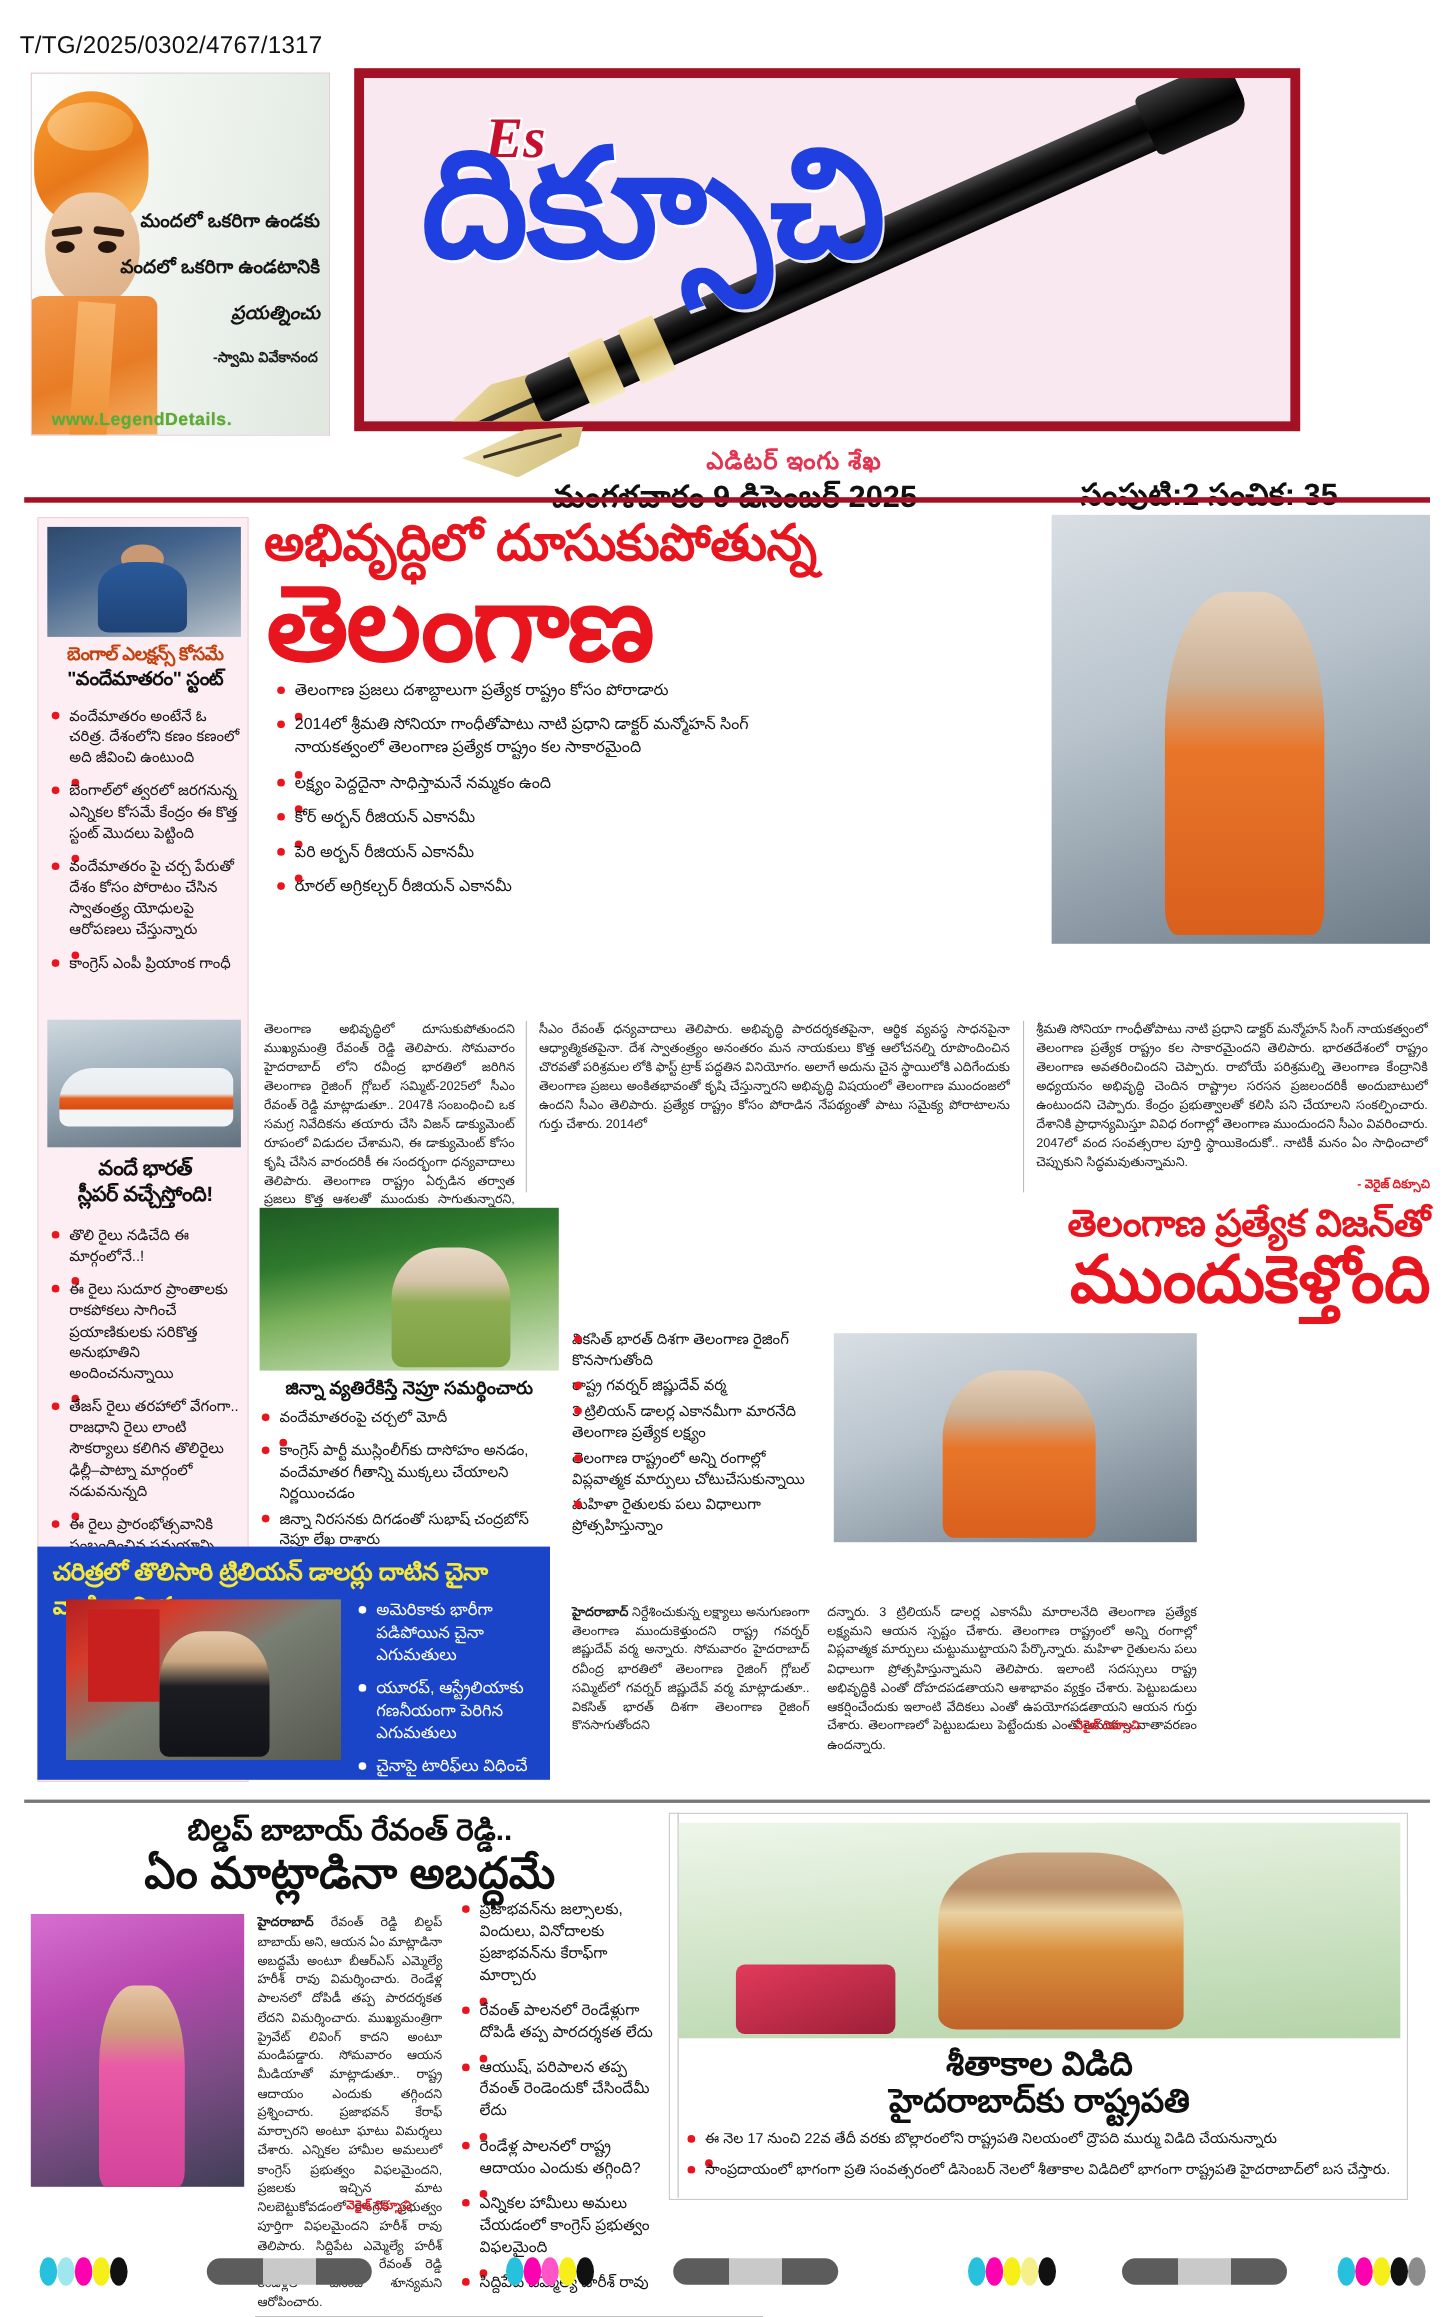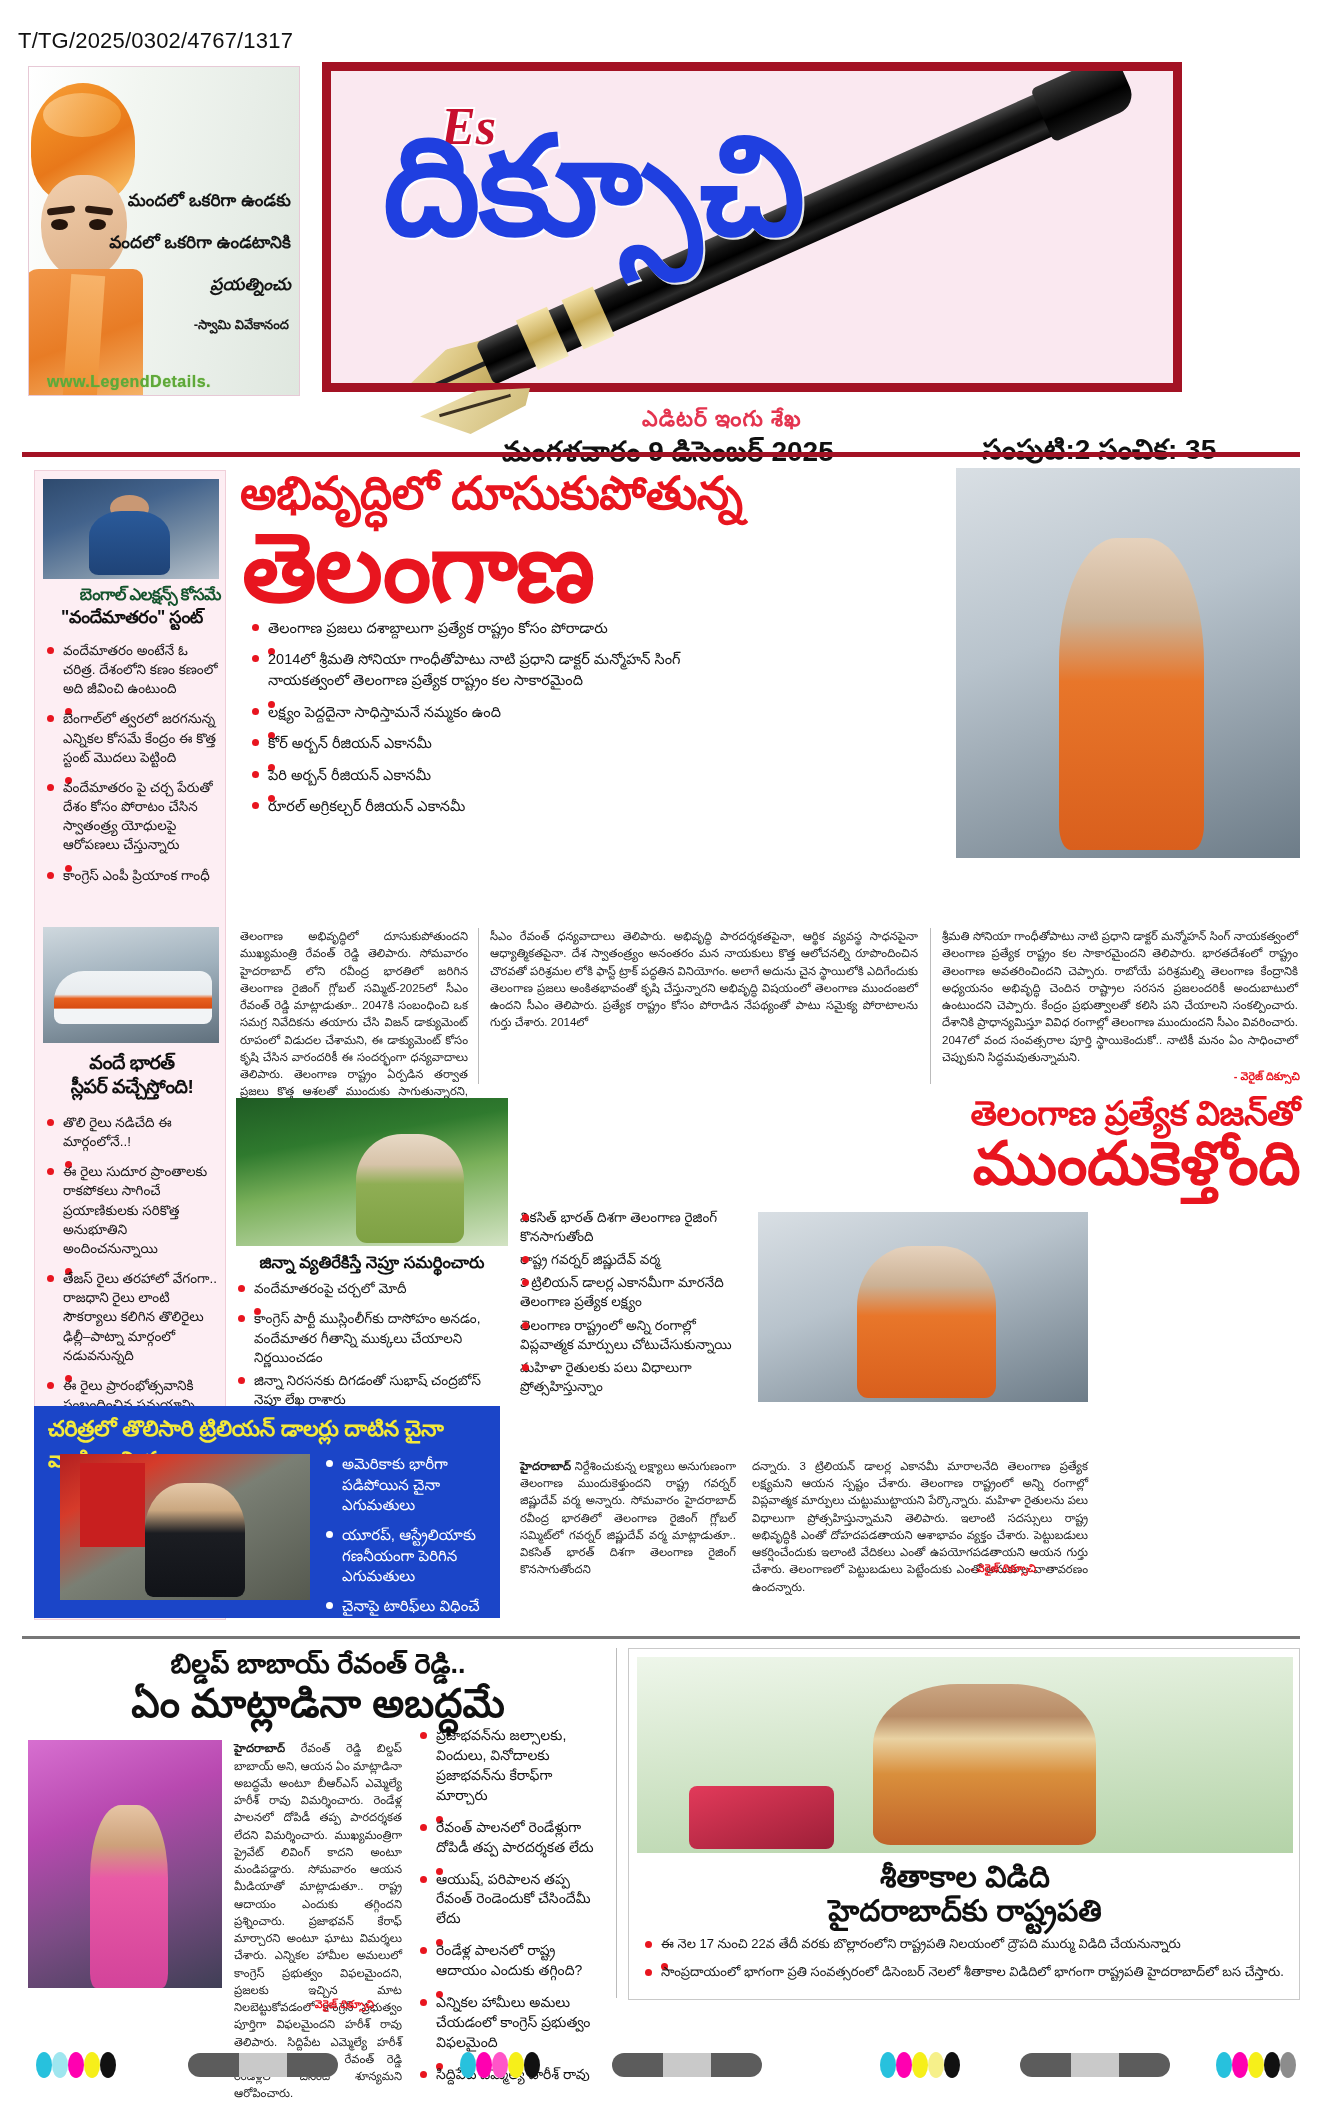--- a/index.html
+++ b/index.html
@@ -178,21 +178,21 @@
     <div class="feather"></div>
     <div class="editor">ఎడిటర్ ఇంగు శేఖ</div>
     <div class="dateline">మంగళవారం 9 డిసెంబర్ 2025</div>
     <div class="volume">సంపుటి:2 సంచిక: 35</div>
   </div>
 
   <div class="hr-red" style="top:452px;"></div>
 
   <div class="col pinkbox" style="left:34px;top:470px;width:192px;height:1150px;">
     <div class="photo ph-parl" style="position:absolute;left:8px;top:8px;width:176px;height:100px;"></div>
-    <div class="hl" style="position:absolute;left:8px;top:116px;width:178px;font-size:16.5px;color:#14532d;text-align:right;font-family:Liberation Serif, serif;">బెంగాల్ ఎలక్షన్స్ కోసమే</div>
+    <div class="hl" style="position:absolute;left:8px;top:116px;width:178px;font-size:16.5px;color:#c2410c;text-align:center;">బెంగాల్ ఎలక్షన్స్ కోసమే</div>
     <div class="hl" style="position:absolute;left:8px;top:138px;width:178px;font-size:17.5px;color:#111;text-align:center;">"వందేమాతరం" స్టంట్</div>
     <ul class="bullets" style="position:absolute;left:10px;top:170px;width:174px;">
       <li>వందేమాతరం అంటేనే ఓ చరిత్ర. దేశంలోని కణం కణంలో అది జీవించి ఉంటుంది</li>
       <li class="sep" style="height:1px;padding:0;margin:2px 0 6px 18px;width:86px;"></li>
       <li>బెంగాల్‌లో త్వరలో జరగనున్న ఎన్నికల కోసమే కేంద్రం ఈ కొత్త స్టంట్ మొదలు పెట్టింది</li>
       <li class="sep" style="height:1px;padding:0;margin:2px 0 6px 18px;width:120px;"></li>
       <li>వందేమాతరం పై చర్చ పేరుతో దేశం కోసం పోరాటం చేసిన స్వాతంత్ర్య యోధులపై ఆరోపణలు చేస్తున్నారు</li>
       <li class="sep" style="height:1px;padding:0;margin:2px 0 6px 18px;width:120px;"></li>
       <li>కాంగ్రెస్ ఎంపీ ప్రియాంక గాంధీ</li>
     </ul>
@@ -311,21 +311,21 @@
         <li class="sep" style="height:1px;padding:0;margin:2px 0 7px 16px;width:110px;"></li>
         <li style="font-size:14px;">ఎన్నికల హామీలు అమలు చేయడంలో కాంగ్రెస్ ప్రభుత్వం విఫలమైంది</li>
         <li class="sep" style="height:1px;padding:0;margin:2px 0 7px 16px;width:110px;"></li>
         <li style="font-size:14px;">సిద్దిపేట ఎమ్మెల్యే హరీశ్ రావు</li>
       </ul>
     </div>
   </div>
 
   <div class="vline" style="left:616px;top:1648px;height:350px;"></div>
 
-  <div class="col" style="left:628px;top:1648px;width:672px;border:1px solid #c9c9c9;height:352px;">
+  <div class="col" style="left:608px;top:1648px;width:672px;border:1px solid #c9c9c9;height:352px;">
     <div class="photo ph-pres" style="position:absolute;left:8px;top:8px;width:656px;height:196px;"></div>
     <div class="blk" style="position:absolute;left:8px;top:212px;width:656px;font-size:30px;text-align:center;">శీతాకాల విడిది</div>
     <div class="blk" style="position:absolute;left:8px;top:246px;width:656px;font-size:30px;text-align:center;">హైదరాబాద్‌కు  రాష్ట్రపతి</div>
     <ul class="bullets" style="position:absolute;left:14px;top:286px;width:644px;">
       <li style="font-size:13px;">ఈ నెల 17 నుంచి 22వ తేదీ వరకు బొల్లారంలోని రాష్ట్రపతి నిలయంలో ద్రౌపది ముర్ము విడిది చేయనున్నారు</li>
       <li class="sep" style="height:1px;padding:0;margin:1px 0 5px 16px;width:180px;"></li>
       <li style="font-size:13px;">సాంప్రదాయంలో భాగంగా ప్రతి సంవత్సరంలో డిసెంబర్ నెలలో శీతాకాల విడిదిలో భాగంగా రాష్ట్రపతి హైదరాబాద్‌లో బస చేస్తారు.</li>
     </ul>
   </div>
 

